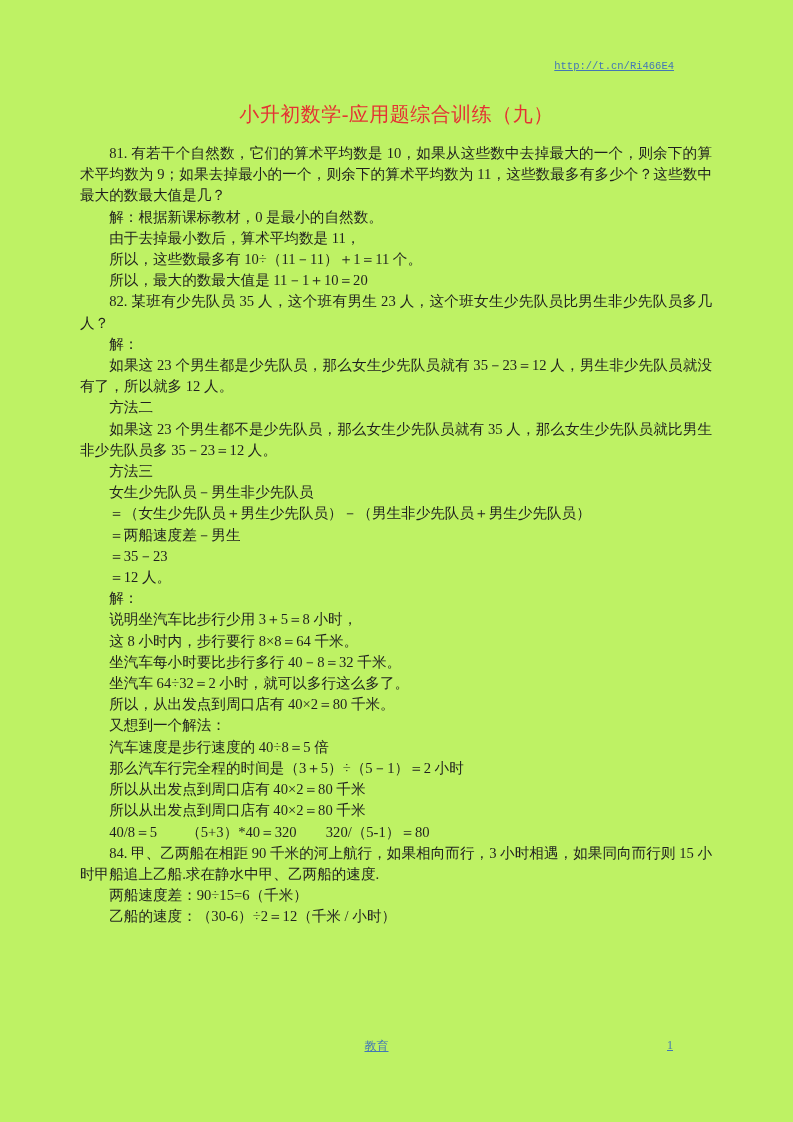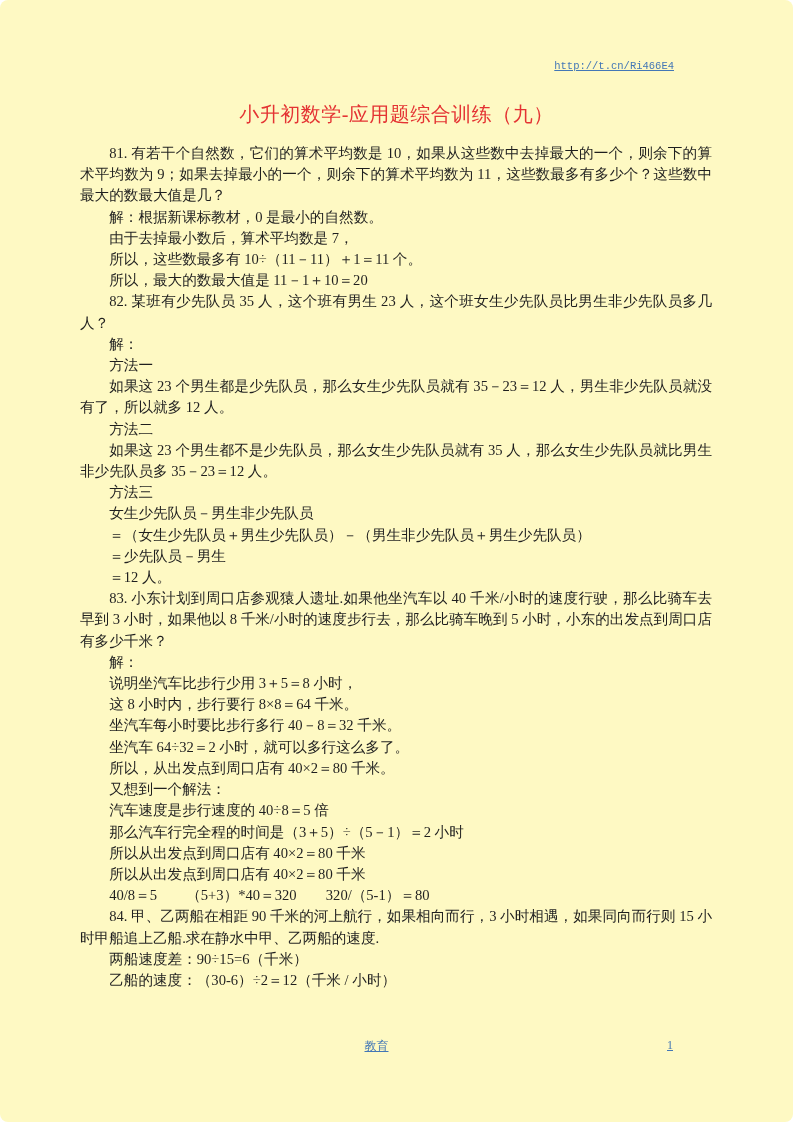--- a/index.html
+++ b/index.html
@@ -4,25 +4,24 @@
 <style>
   html, body {
     margin: 0;
     padding: 0;
     background: #ffffff;
   }
   .page {
     position: relative;
     width: 793px;
     height: 1122px;
-    background: #fef9c3;
+    background: #bef264;
     font-family: "Liberation Serif", "DejaVu Serif", serif;
     color: #1f1f1f;
     overflow: hidden;
-    border-radius: 8px;
   }
   .header {
     position: absolute;
     top: 55px;
     left: 0;
     right: 119px;
     text-align: right;
   }
   .header-link {
     font-family: "Liberation Mono", "DejaVu Sans Mono", monospace;
@@ -90,35 +89,34 @@
 
   <div class="header">
     <a class="header-link">http://t.cn/Ri466E4</a>
   </div>
 
   <h1 class="doc-title">小升初数学-应用题综合训练（九）</h1>
 
   <div class="doc-body" id="doc-body">
       <p class="para">81. 有若干个自然数，它们的算术平均数是 10，如果从这些数中去掉最大的一个，则余下的算术平均数为 9；如果去掉最小的一个，则余下的算术平均数为 11，这些数最多有多少个？这些数中最大的数最大值是几？</p>
       <p class="para">解：根据新课标教材，0 是最小的自然数。</p>
-      <p class="para">由于去掉最小数后，算术平均数是 7，</p>
+      <p class="para">由于去掉最小数后，算术平均数是 11，</p>
       <p class="para">所以，这些数最多有 10÷（11－11）＋1＝11 个。</p>
       <p class="para">所以，最大的数最大值是 11－1＋10＝20</p>
       <p class="para">82. 某班有少先队员 35 人，这个班有男生 23 人，这个班女生少先队员比男生非少先队员多几人？</p>
       <p class="para">解：</p>
-      <p class="para">方法一</p>
       <p class="para">如果这 23 个男生都是少先队员，那么女生少先队员就有 35－23＝12 人，男生非少先队员就没有了，所以就多 12 人。</p>
       <p class="para">方法二</p>
       <p class="para">如果这 23 个男生都不是少先队员，那么女生少先队员就有 35 人，那么女生少先队员就比男生非少先队员多 35－23＝12 人。</p>
       <p class="para">方法三</p>
       <p class="para">女生少先队员－男生非少先队员</p>
       <p class="para">＝（女生少先队员＋男生少先队员）－（男生非少先队员＋男生少先队员）</p>
-      <p class="para">＝少先队员－男生</p>
+      <p class="para">＝两船速度差－男生</p>
+      <p class="para">＝35－23</p>
       <p class="para">＝12 人。</p>
-      <p class="para">83. 小东计划到周口店参观猿人遗址.如果他坐汽车以 40 千米/小时的速度行驶，那么比骑车去早到 3 小时，如果他以 8 千米/小时的速度步行去，那么比骑车晚到 5 小时，小东的出发点到周口店有多少千米？</p>
       <p class="para">解：</p>
       <p class="para">说明坐汽车比步行少用 3＋5＝8 小时，</p>
       <p class="para">这 8 小时内，步行要行 8×8＝64 千米。</p>
       <p class="para">坐汽车每小时要比步行多行 40－8＝32 千米。</p>
       <p class="para">坐汽车 64÷32＝2 小时，就可以多行这么多了。</p>
       <p class="para">所以，从出发点到周口店有 40×2＝80 千米。</p>
       <p class="para">又想到一个解法：</p>
       <p class="para">汽车速度是步行速度的 40÷8＝5 倍</p>
       <p class="para">那么汽车行完全程的时间是（3＋5）÷（5－1）＝2 小时</p>
       <p class="para">所以从出发点到周口店有 40×2＝80 千米</p>

